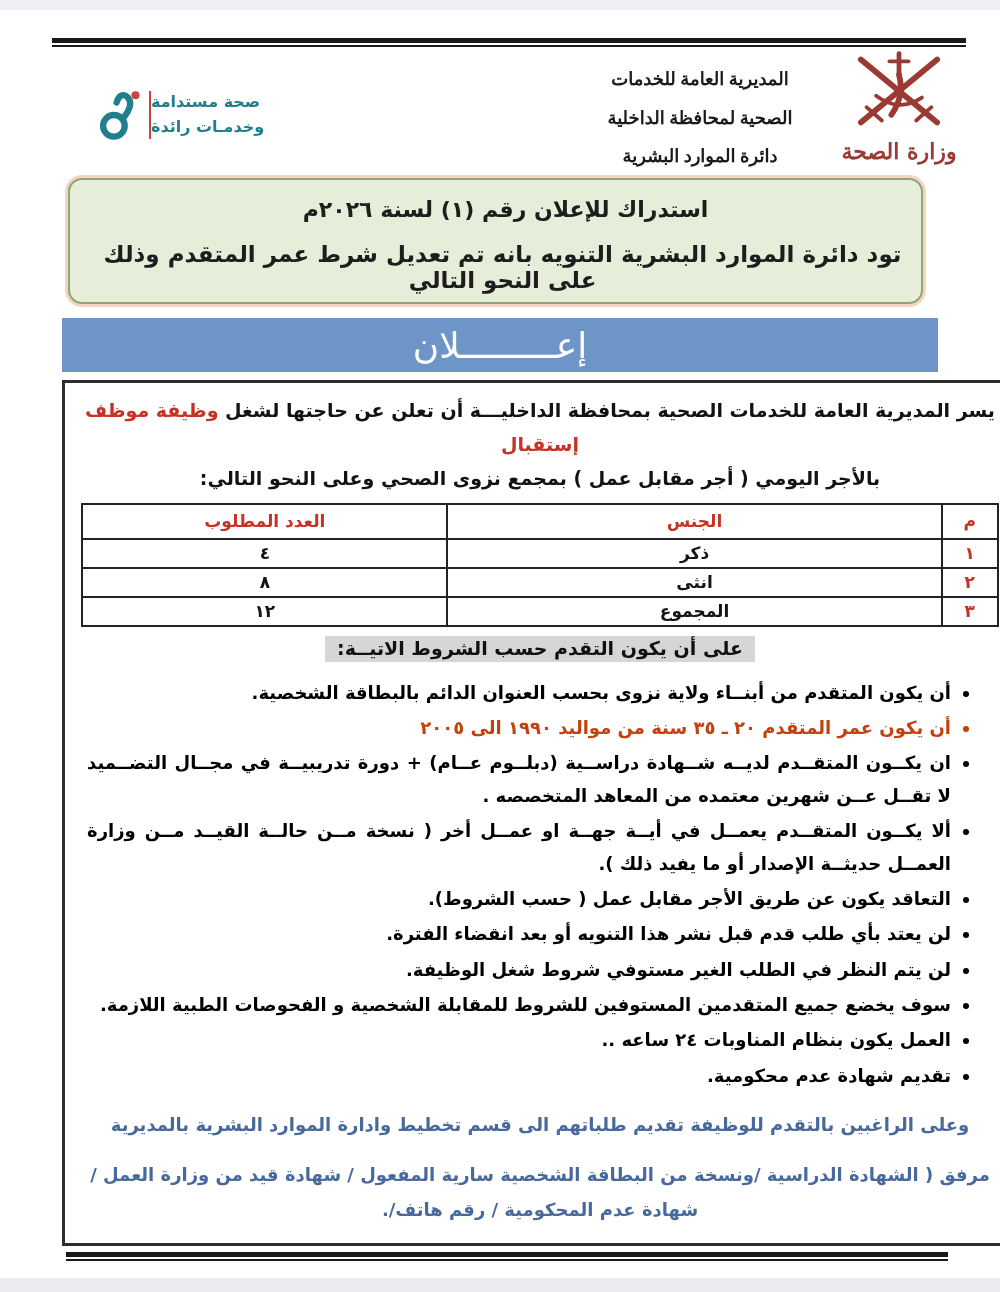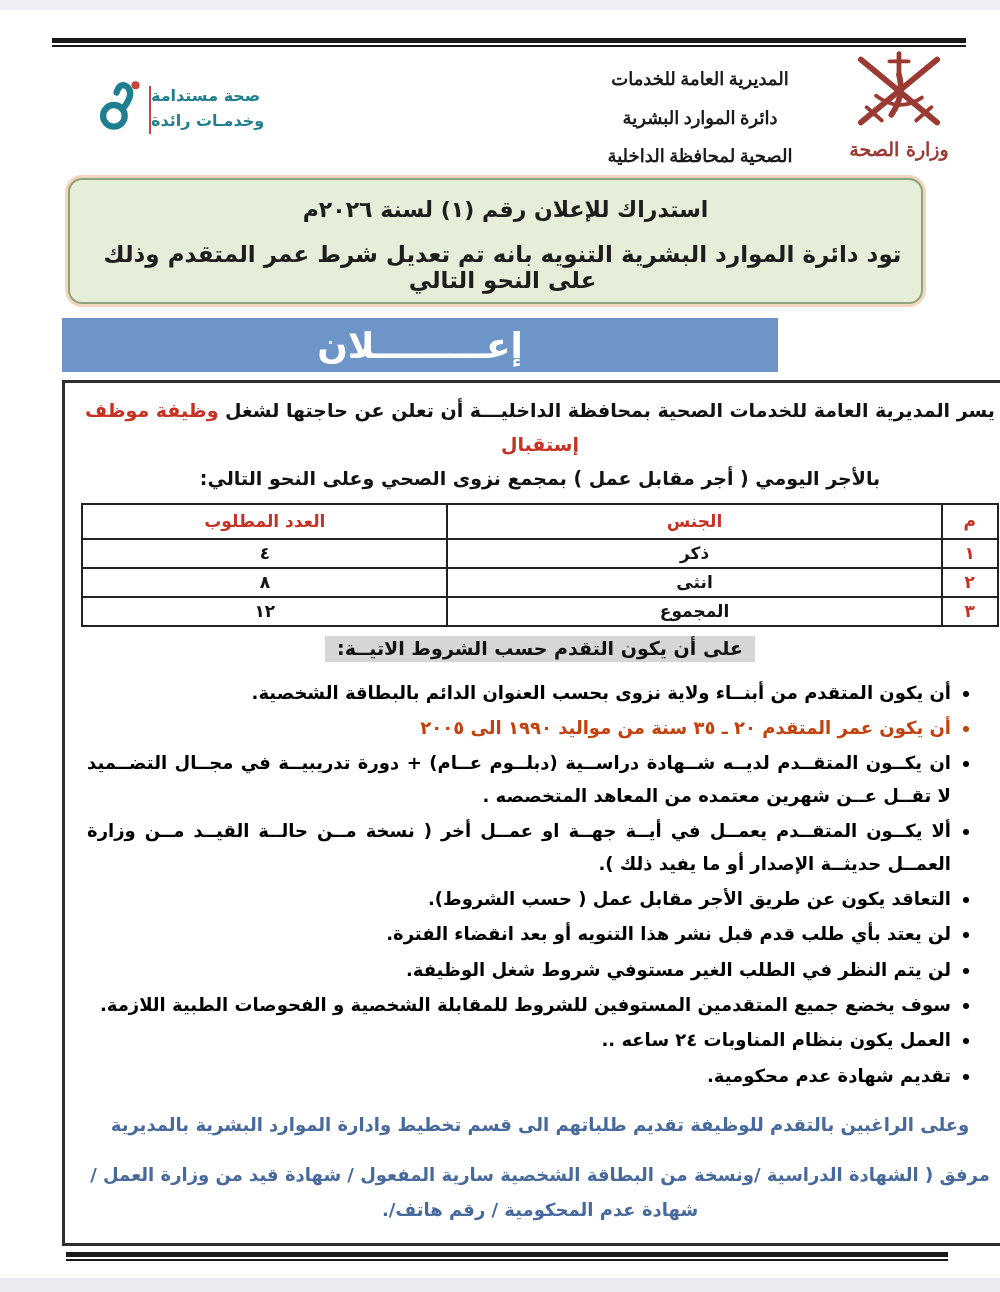--- a/index.html
+++ b/index.html
@@ -7,37 +7,37 @@
   .page{position:relative;width:1000px;height:1292px;background:#fff;overflow:hidden;}
 
   .strip-top{position:absolute;top:0;left:0;width:1000px;height:10px;background:#eff0f3;}
   .strip-bottom{position:absolute;bottom:0;left:0;width:1000px;height:14px;background:#e9ebef;}
 
   .rule{position:absolute;height:2px;border-top:5px solid #191919;border-bottom:2px solid #191919;background:#fff;}
   .rule.top{left:52px;width:914px;top:38px;}
   .rule.bottom{left:66px;width:882px;top:1252px;}
 
   
-  .hm-logo{position:absolute;left:95px;top:76px;display:flex;align-items:flex-end;}
+  .hm-logo{position:absolute;left:95px;top:86px;display:flex;align-items:center;}
   .hm-logo .divider{width:2px;height:48px;background:#c8453a;}
   .hm-logo .txt{direction:rtl;text-align:left;color:#1f7f8e;font-weight:bold;font-size:16px;line-height:1.55;}
   .center-head{position:absolute;left:505px;top:60px;width:390px;text-align:center;font-weight:bold;font-size:18px;color:#1b1b1b;line-height:2.15;direction:rtl;font-family:Liberation Serif, serif;}
   .emblem{position:absolute;left:830px;top:48px;width:138px;text-align:center;color:#9a3a33;}
-  .emblem .caption{font-family:"DejaVu Serif",serif;font-weight:bold;font-size:19px;margin-top:2px;letter-spacing:1px;}
+  .emblem .caption{font-family:"DejaVu Serif",serif;font-weight:bold;font-size:22px;margin-top:2px;letter-spacing:1px;}
 
   
   .green-box{position:absolute;left:68px;top:178px;width:851px;height:122px;background:#e6edd8;
     border:2px solid #8fa478;border-radius:14px;box-shadow:0 0 0 3px #f3d6bd;
     text-align:center;color:#1d1d1d;font-weight:bold;direction:rtl;}
   .green-box .l1{font-size:22px;margin-top:17px;margin-left:20px;}
   .green-box .l2{font-size:23px;margin-top:19px;margin-left:14px;}
 
   
-  .banner{position:absolute;left:62px;top:318px;width:716px;height:54px;background:#6e95c7;
-    display:flex;align-items:center;justify-content:center;color:#fff;font-weight:bold;font-size:36px;}
+  .banner{position:absolute;left:62px;top:318px;width:876px;height:54px;background:#6e95c7;
+    display:flex;align-items:center;justify-content:center;color:#fff;font-weight:normal;font-size:36px;}
 
   
   .main-box{position:absolute;left:62px;top:380px;width:956px;height:866px;border:3px solid #2e2e2e;
     background:#fff;direction:rtl;box-sizing:border-box;padding:8px 14px 0 14px;}
   .intro{text-align:center;font-weight:bold;font-size:19px;line-height:1.8;color:#121212;margin:2px 4px 0;}
   .red{color:#c63325;}
 
   table.roster{width:99.5%;margin:7px auto 0;border-collapse:collapse;font-weight:bold;}
   table.roster th,table.roster td{border:2px solid #222;text-align:center;padding:1px 4px;}
   table.roster th{color:#c63325;font-size:17px;height:31px;border-radius:15px;}
@@ -73,22 +73,22 @@
     </svg>
     <div class="divider"></div>
     <div class="txt">
       <div>صحة مستدامة</div>
       <div>وخدمـات رائدة</div>
     </div>
   </div>
 
   <div class="center-head">
     <div>المديرية العامة للخدمات</div>
+    <div>الصحية لمحافظة الداخلية</div>
     <div>دائرة الموارد البشرية</div>
-    <div>الصحية لمحافظة الداخلية</div>
   </div>
 
   <div class="emblem">
     <svg width="116" height="84" viewBox="0 0 120 88">
       <g stroke="#9a3a33" fill="none" stroke-linecap="round">
         <line x1="20" y1="78" x2="100" y2="12" stroke-width="6"></line>
         <line x1="20" y1="12" x2="100" y2="78" stroke-width="6"></line>
         <line x1="26" y1="62" x2="42" y2="76" stroke-width="4"></line>
         <line x1="78" y1="76" x2="94" y2="62" stroke-width="4"></line>
         <path d="M60 6 v22" stroke-width="5"></path>

